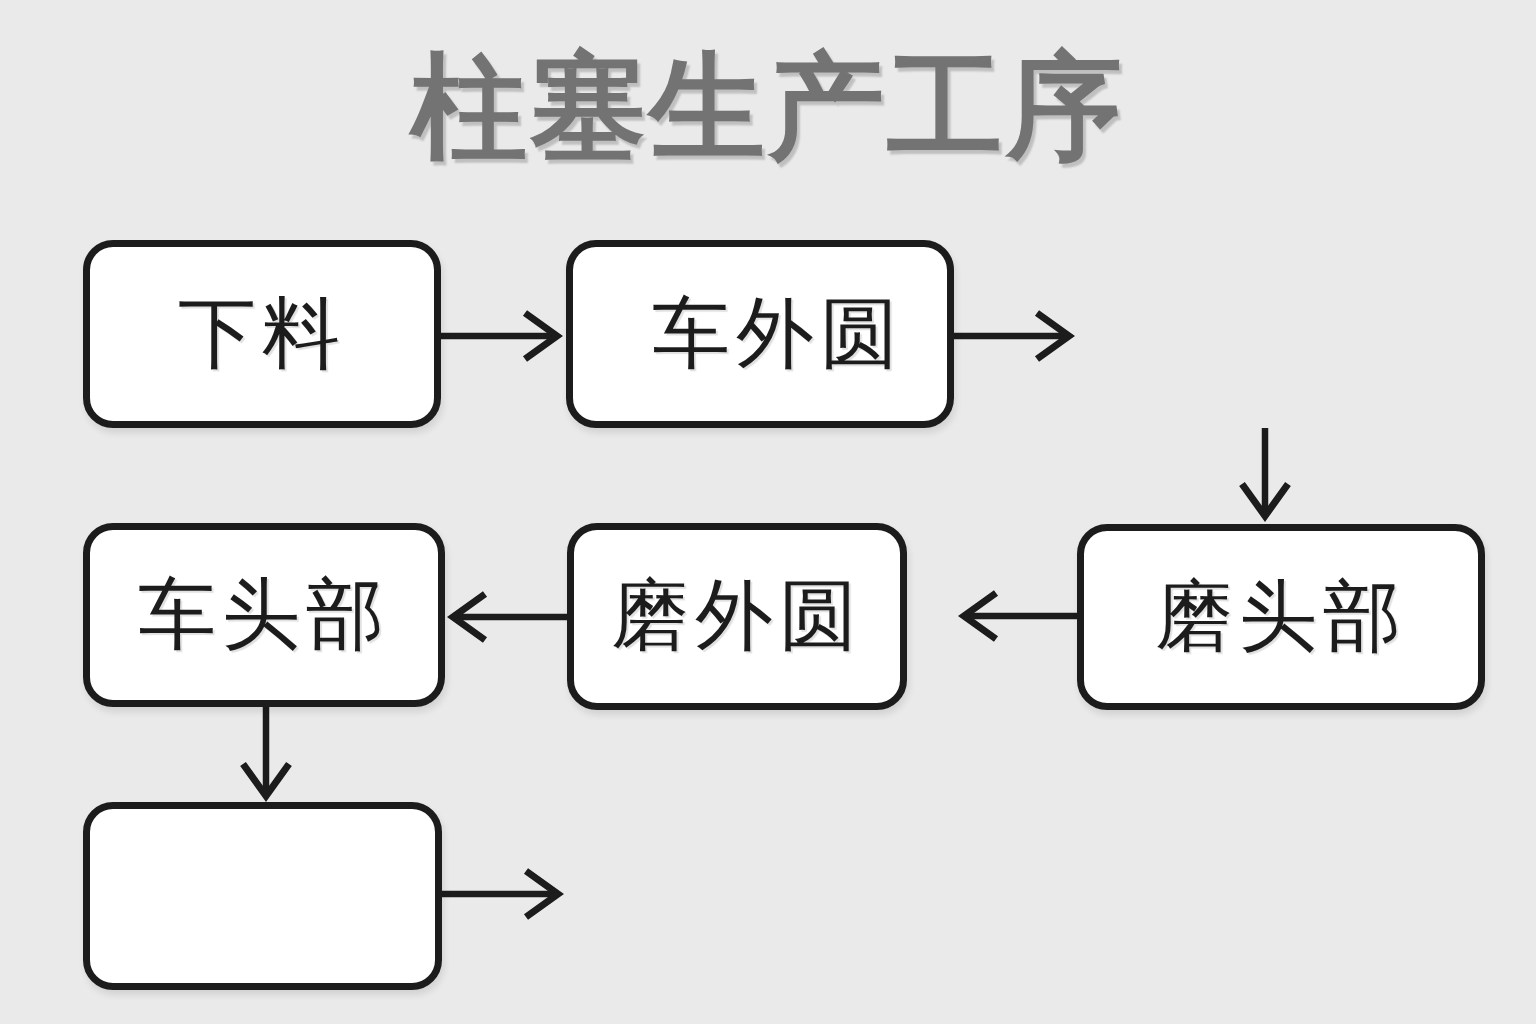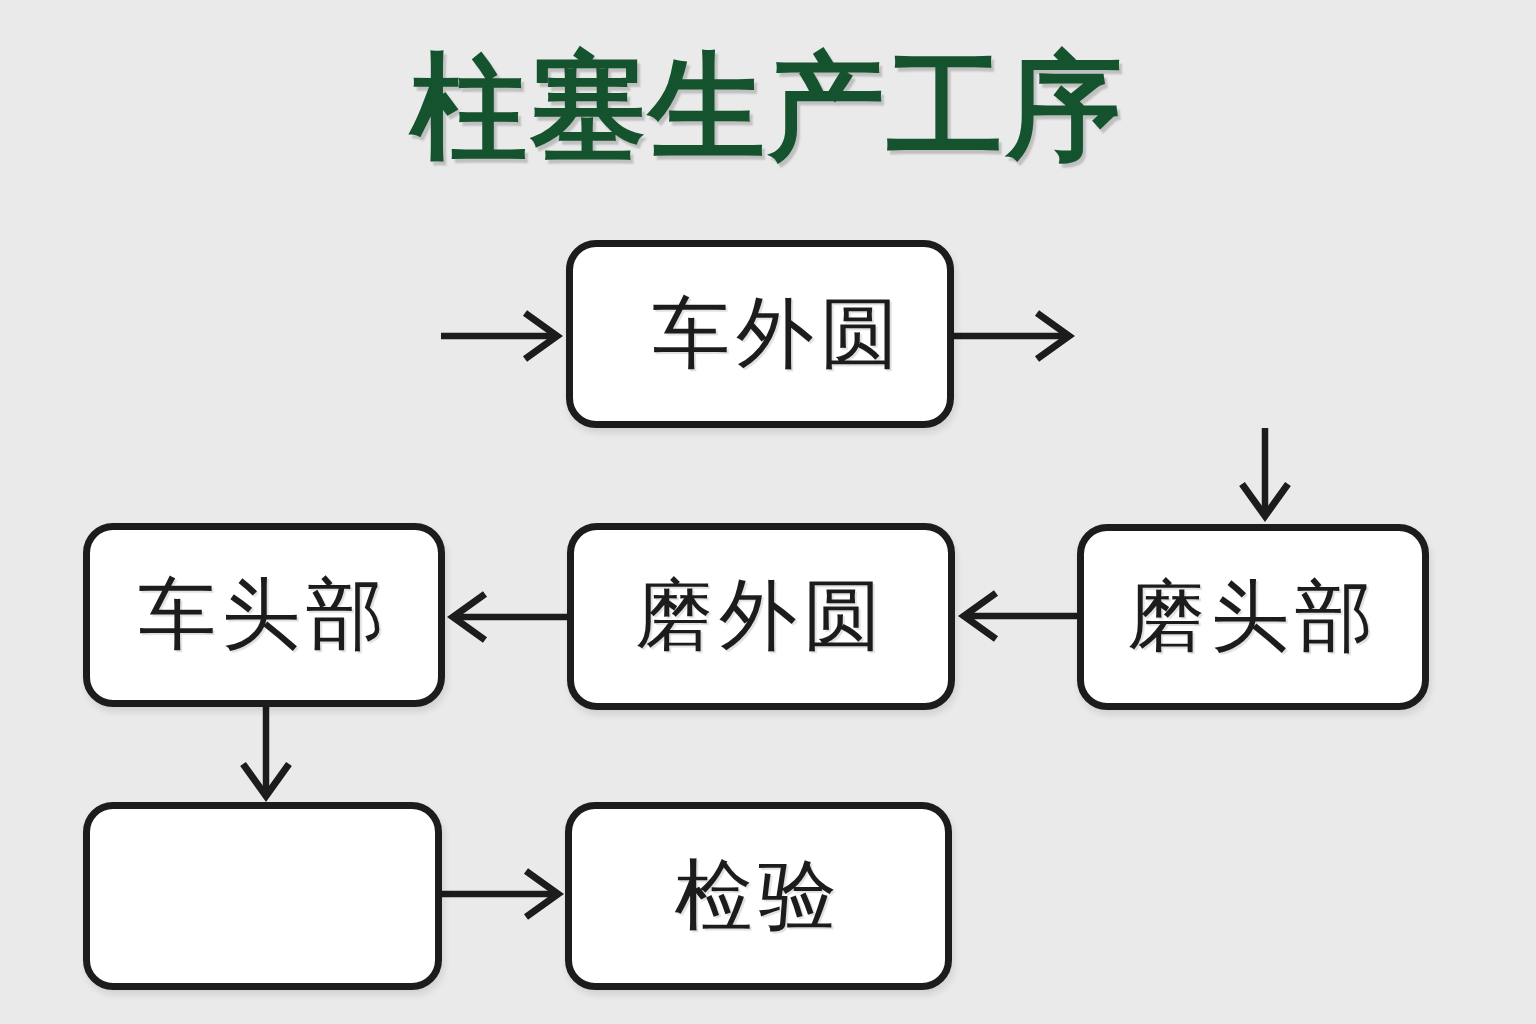--- a/index.html
+++ b/index.html
@@ -19,21 +19,21 @@
     position: absolute;
     top: 38px;
     left: 0;
     width: 100%;
     margin: 0;
     text-align: center;
     font-size: 116px;
     line-height: 1.2;
     font-weight: 900;
     letter-spacing: 3px;
-    color: #14532d;
+    color: #737373;
     text-shadow: 3px 4px 2px rgba(0,0,0,0.18);
   }
   .connector-layer {
     position: absolute;
     left: 0;
     top: 0;
     width: 1536px;
     height: 1024px;
   }
   .node {
@@ -52,22 +52,22 @@
     font-weight: 500;
     color: #1c1c1c;
     letter-spacing: 6px;
     text-shadow: 2px 2px 1px rgba(0,0,0,0.12);
     white-space: nowrap;
   }
   
   #n0 { left:  83px; top: 240px; width: 358px; height: 188px; }
   #n1 { left: 566px; top: 240px; width: 388px; height: 188px; padding-left: 36px; }
   #n2 { left:1076px; top: 242px; width: 376px; height: 186px; }
-  #n3 { left:1077px; top: 524px; width: 352px; height: 186px; }
-  #n4 { left: 567px; top: 523px; width: 388px; height: 187px; }
+  #n3 { left:1077px; top: 524px; width: 408px; height: 186px; }
+  #n4 { left: 567px; top: 523px; width: 340px; height: 187px; }
   #n5 { left:  83px; top: 523px; width: 362px; height: 184px; text-align: center; }
   #n6 { left:  83px; top: 802px; width: 359px; height: 188px; }
   #n7 { left: 565px; top: 802px; width: 387px; height: 188px; }
 </style>
 </head>
 <body>
 
 <div class="canvas">
 
   <h1 class="title">柱塞生产工序</h1>
@@ -82,20 +82,23 @@
       <line x1="441" y1="336" x2="557" y2="336" marker-end="url(#chev)"></line>
       <line x1="954" y1="336" x2="1069" y2="336" marker-end="url(#chev)"></line>
       <line x1="1265" y1="428" x2="1265" y2="516" marker-end="url(#chev)"></line>
       <line x1="1077" y1="616" x2="964" y2="616" marker-end="url(#chev)"></line>
       <line x1="567" y1="617" x2="453" y2="617" marker-end="url(#chev)"></line>
       <line x1="266" y1="707" x2="266" y2="796" marker-end="url(#chev)"></line>
       <line x1="442" y1="894" x2="558" y2="894" marker-end="url(#chev)"></line>
     </g>
   </svg>
 
+  <div class="node" id="n0">
+    <span class="node-label">下料</span>
+  </div>
 
   <div class="node" id="n1">
     <span class="node-label">车外圆</span>
   </div>
 
 
   <div class="node" id="n3">
     <span class="node-label">磨头部</span>
   </div>
 
@@ -104,17 +107,14 @@
   </div>
 
   <div class="node" id="n5">
     <span class="node-label">车头部</span>
   </div>
 
   <div class="node" id="n6">
     <span class="node-label"></span>
   </div>
 
-  <div class="node" id="n7">
-    <span class="node-label">检验</span>
-  </div>
 
 </div>
 
 </body></html>

